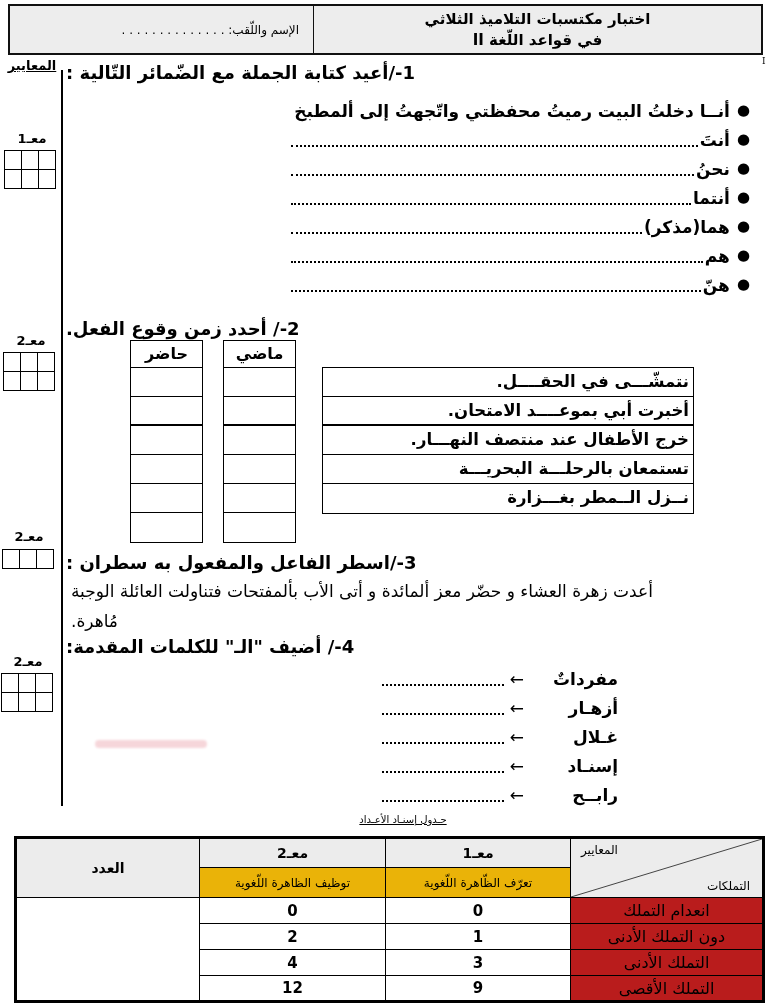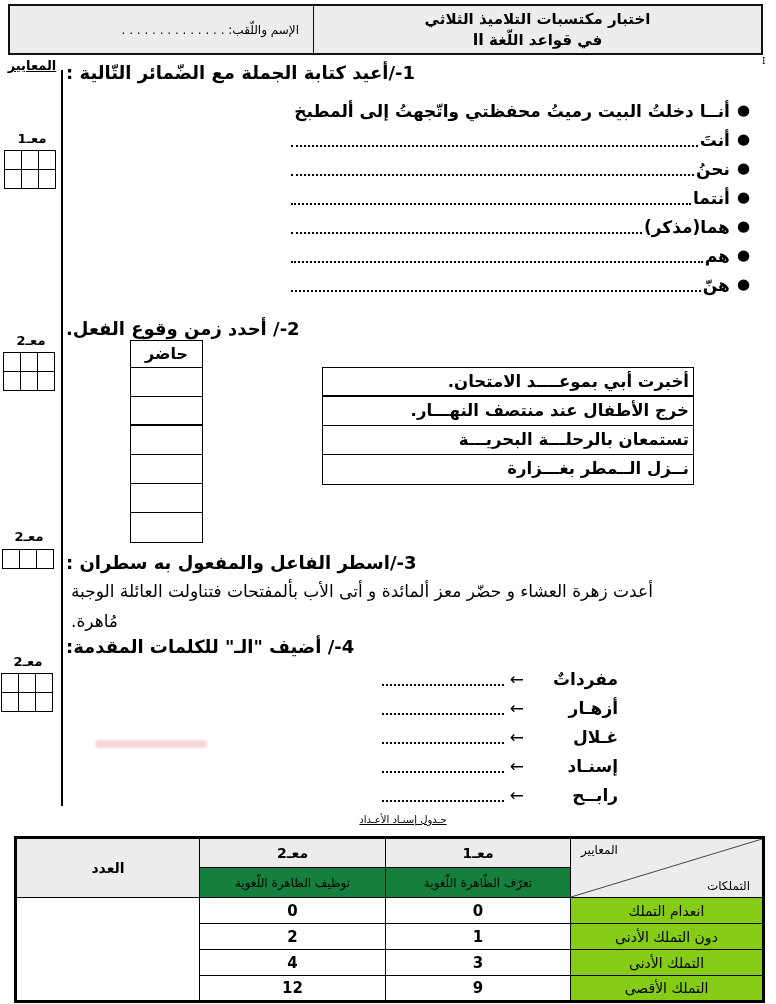--- a/index.html
+++ b/index.html
@@ -58,27 +58,27 @@
   .word { width:88px; font-weight:bold; white-space:nowrap; }
   .arrow { margin:0 6px; font-size:17px; }
   .dots4 { width:122px; border-bottom:2.2px dotted #000; height:1px; align-self:flex-end; margin-bottom:7px; }
   
   .cap { position:absolute; top:814px; left:15px; width:100%; text-align:center; font-size:10px; }
   .cap span { text-decoration:underline; }
   table.grading { position:absolute; top:836px; left:14px; width:748px;
     border-collapse:collapse; border:3px solid #000; table-layout:fixed; direction:rtl; }
   table.grading th, table.grading td { border:1.3px solid #000; text-align:center; vertical-align:middle; }
   .g-hrow th { height:30px; font-size:14px; font-weight:bold; background:#ececec; }
-  .g-subrow th { height:30px; font-size:12px; font-weight:normal; background:#15803d; border-bottom:3px solid #000; }
+  .g-subrow th { height:30px; font-size:12px; font-weight:normal; background:#eab308; border-bottom:3px solid #000; }
   .g-corner { background:#ececec; position:relative; border-left:3px solid #000; border-bottom:3px solid #000; }
   .g-corner svg { position:absolute; inset:0; width:100%; height:100%; }
   .g-ct { position:absolute; top:4px; left:10px; font-size:12px; font-weight:normal; }
   .g-cb { position:absolute; bottom:4px; right:12px; font-size:12px; font-weight:normal; }
   .g-score-h { background:#ececec; border-right:3px solid #000; font-size:13px; font-weight:normal; }
-  .g-label { background:#84cc16; border-left:3px solid #000; font-size:14px; height:26px; }
+  .g-label { background:#b91c1c; border-left:3px solid #000; font-size:16px; height:26px; }
   .g-val { font-size:15px; font-weight:bold; background:#fff; }
   .g-score-cell { background:#fff; border-right:3px solid #000; }
 </style>
 </head>
 <body>
 
 <div id="page">
 
   <div class="hdr">
     <div class="hdr-cell hdr-title">
@@ -198,21 +198,31 @@
     <div class="verb-zone">
       <div class="mini" style="left:64px;">
         <div class="mh">حاضر</div>
         <div class="mc"></div>
         <div class="mc thick"></div>
         <div class="mc"></div>
         <div class="mc"></div>
         <div class="mc"></div>
         <div class="mc"></div>
       </div>
+      <div class="mini" style="left:157px;">
+        <div class="mh">ماضي</div>
+        <div class="mc"></div>
+        <div class="mc thick"></div>
+        <div class="mc"></div>
+        <div class="mc"></div>
+        <div class="mc"></div>
+        <div class="mc"></div>
+      </div>
       <div class="sent-tbl">
+        <div class="srow">نتمشّـــى في الحقــــل.</div>
         <div class="srow thick">أخبرت أبي بموعــــد الامتحان.</div>
         <div class="srow">خرج الأطفال عند منتصف النهـــار.</div>
         <div class="srow">تستمعان بالرحلـــة البحريـــة</div>
         <div class="srow">نــزل الــمطر بغـــزارة</div>
       </div>
     </div>
 
     <div class="ex-h" style="top:490px;">3-/اسطر الفاعل والمفعول به سطران :</div>
     <div class="ex3-p">
       <div>أعدت زهرة العشاء و حضّر معز ألمائدة و أتى الأب بألمفتحات فتناولت العائلة الوجبة</div>

